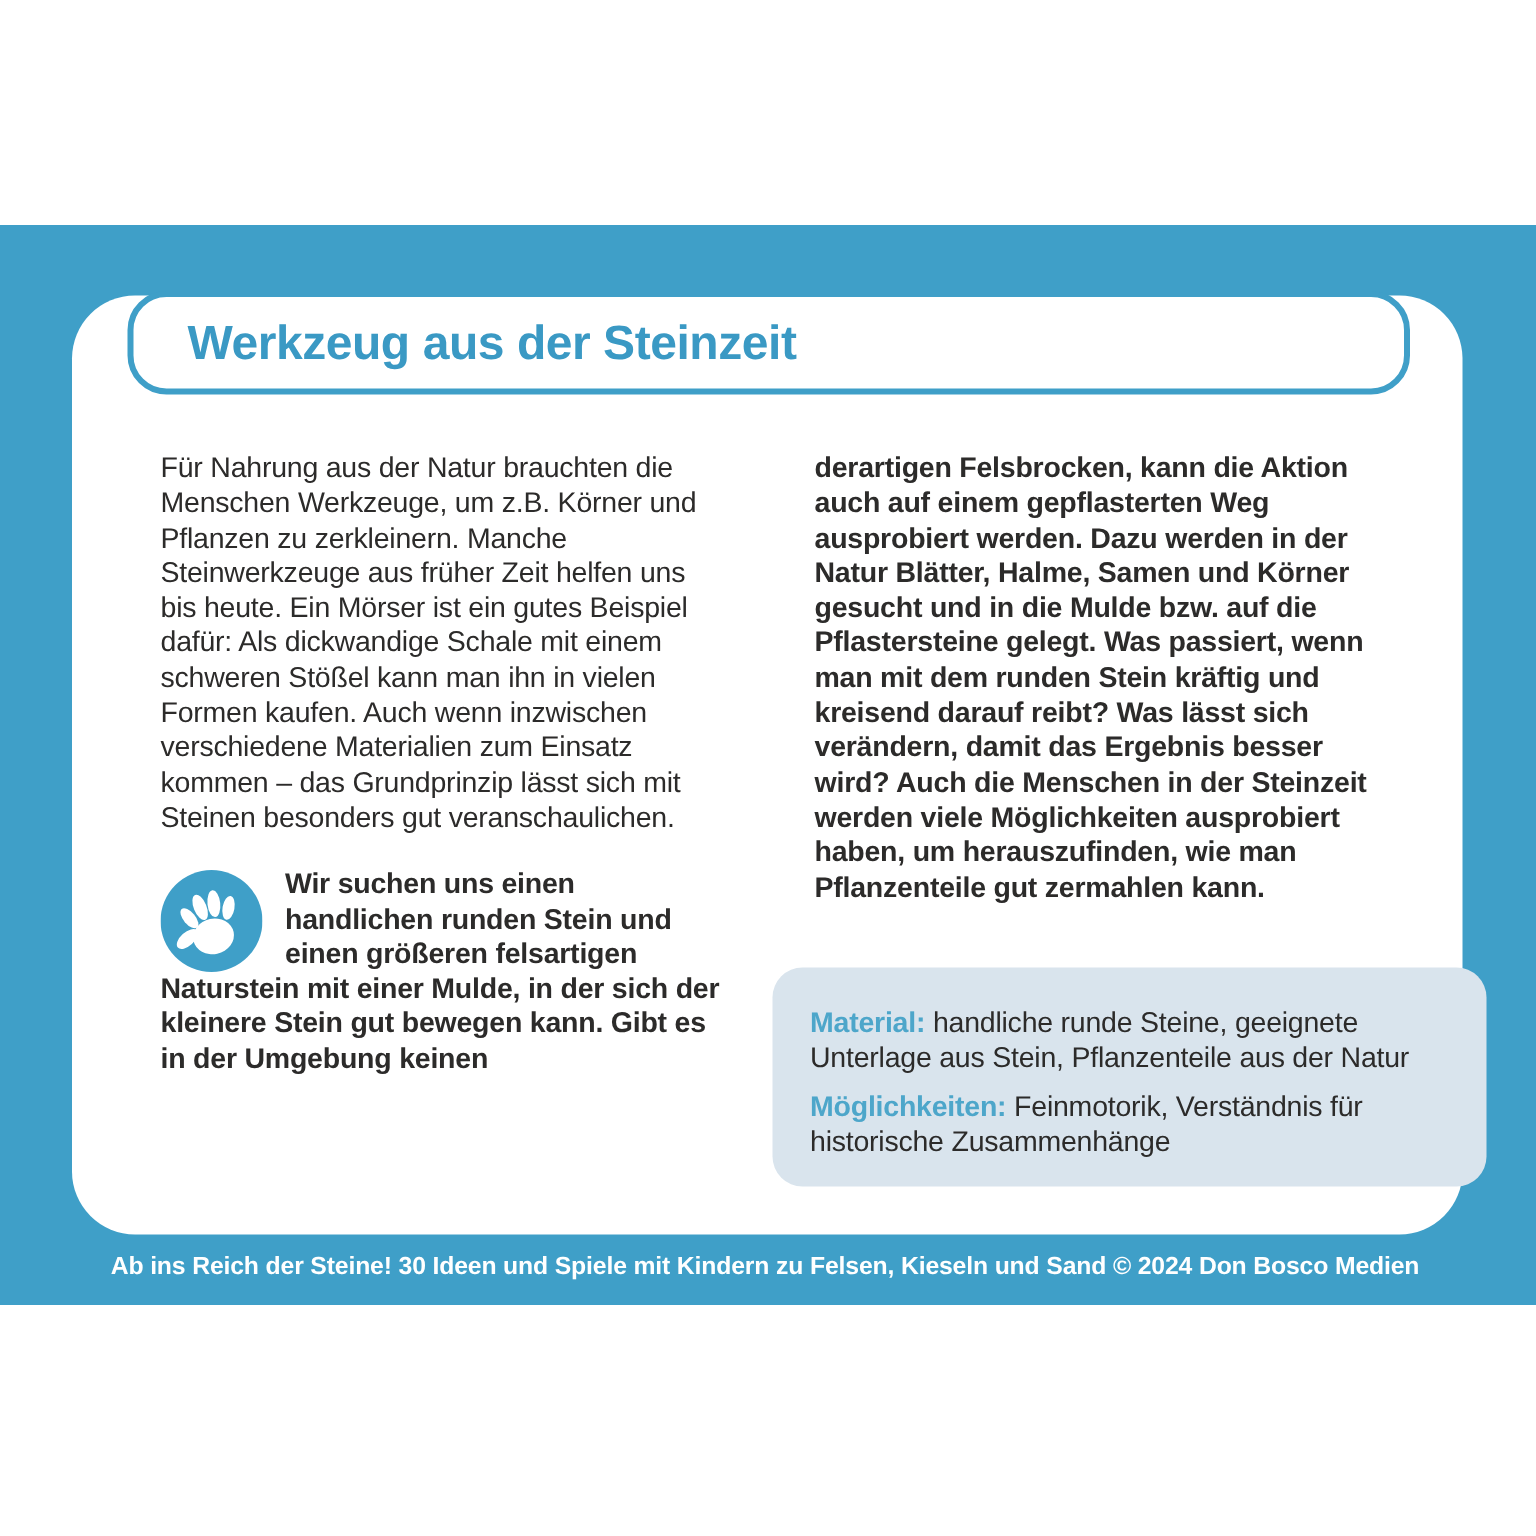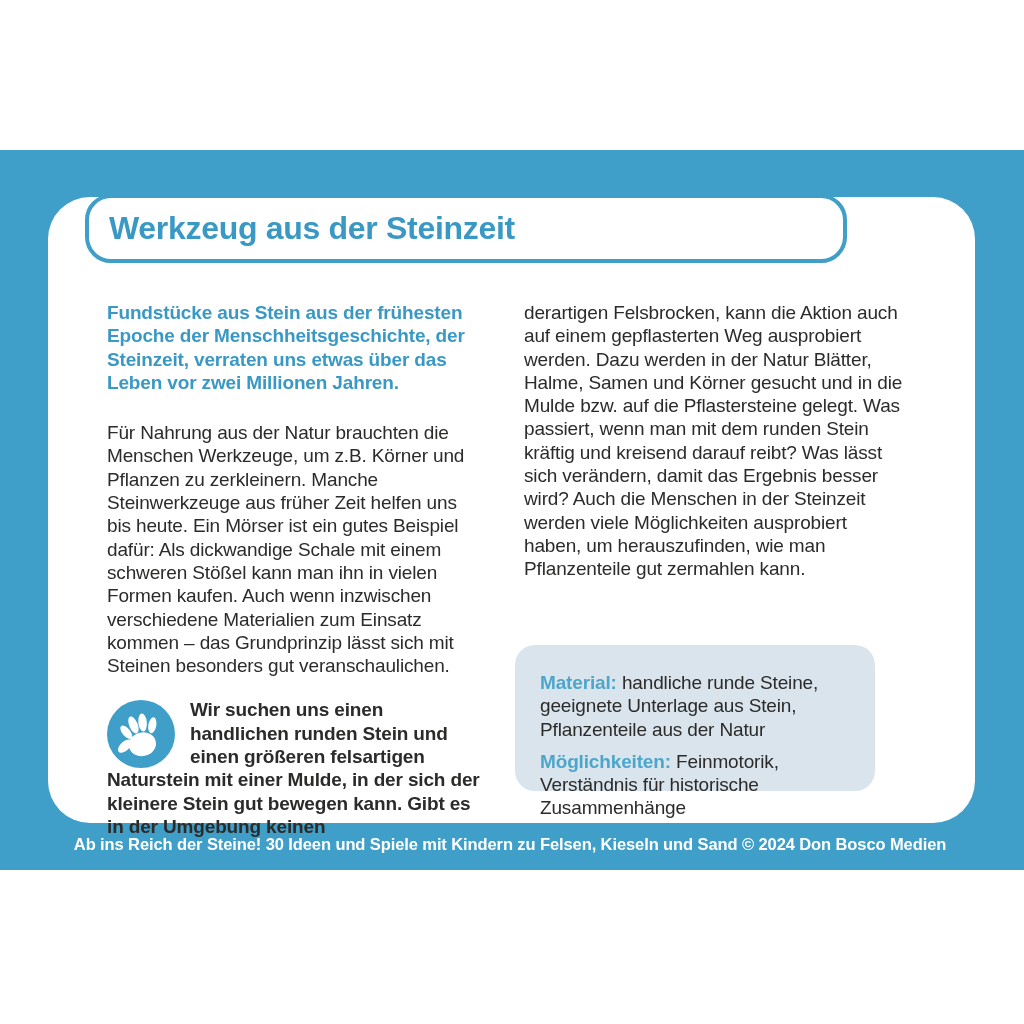--- a/index.html
+++ b/index.html
@@ -29,67 +29,67 @@
     top: 197px;
     width: 927px;
     height: 626px;
     background: #ffffff;
     border-radius: 42px;
   }
   .title-box {
     position: absolute;
     left: 85px;
     top: 194px;
-    width: 762px;
+    width: 855px;
     height: 69px;
     background: #ffffff;
     border: 4px solid #3f9fc8;
     border-radius: 26px;
     box-sizing: border-box;
     display: flex;
     align-items: center;
-    padding-left: 20px;
+    padding-left: 36px;
   }
   .title-box h1 {
     margin: 0;
     font-size: 32px;
     font-weight: bold;
     color: #3a99c4;
     letter-spacing: -0.3px;
   }
   .col {
     position: absolute;
     width: 378px;
     font-size: 19px;
     line-height: 23.3px;
     color: #2c2b2a;
     letter-spacing: -0.15px;
   }
   .col-left  { left: 107px; top: 301px; }
-  .col-right { left: 524px; top: 301px; width: 380px; }
+  .col-right { left: 543px; top: 301px; width: 380px; font-weight: bold; }
   .col p { margin: 0; }
   .intro {
     color: #3a99c4;
     font-weight: bold;
     margin-bottom: 27px !important;
   }
   .body-p { margin-bottom: 21px !important; }
   .hand-para { position: relative; font-weight: bold; }
   .hand-float {
     float: left;
     width: 68px;
     height: 67px;
     margin: 2px 15px 0 0;
   }
   .hand-float svg { display: block; }
   .material-box {
     position: absolute;
     left: 515px;
     top: 645px;
-    width: 360px;
+    width: 476px;
     height: 146px;
     background: #d9e4ed;
     border-radius: 20px;
     box-sizing: border-box;
     padding: 26px 24px 0 25px;
     font-size: 19px;
     line-height: 23.3px;
     color: #2c2b2a;
     letter-spacing: -0.15px;
   }
@@ -117,21 +117,20 @@
 
   <div class="blue-band"></div>
 
   <div class="card"></div>
 
   <div class="title-box">
     <h1>Werkzeug aus der Steinzeit</h1>
   </div>
 
   <div class="col col-left">
-    <p class="intro">Fundstücke aus Stein aus der frühesten Epoche der Menschheitsgeschichte, der Steinzeit, verraten uns etwas über das Leben vor zwei Millionen Jahren.</p>
     <p class="body-p">Für Nahrung aus der Natur brauchten die Menschen Werkzeuge, um z.B. Körner und Pflanzen zu zerkleinern. Manche Steinwerkzeuge aus früher Zeit helfen uns bis heute. Ein Mörser ist ein gutes Beispiel dafür: Als dickwandige Schale mit einem schweren Stößel kann man ihn in vielen Formen kaufen. Auch wenn inzwischen verschiedene Materialien zum Einsatz kommen – das Grundprinzip lässt sich mit Steinen besonders gut veranschaulichen.</p>
     <div class="hand-para">
       <span class="hand-float">
         <svg width="68" height="68" viewBox="0 0 72 72" aria-hidden="true">
           <circle cx="36" cy="36" r="36" fill="#3f9fc8"></circle>
           <g fill="#ffffff" transform="rotate(-12 36 40)">
             <ellipse cx="36" cy="47" rx="14.5" ry="12.5"></ellipse>
             <ellipse cx="22" cy="31" rx="4.2" ry="8.5" transform="rotate(-28 22 31)"></ellipse>
             <ellipse cx="31" cy="25" rx="4.5" ry="9.5" transform="rotate(-10 31 25)"></ellipse>
             <ellipse cx="41" cy="24.5" rx="4.5" ry="9.5" transform="rotate(6 41 24.5)"></ellipse>

